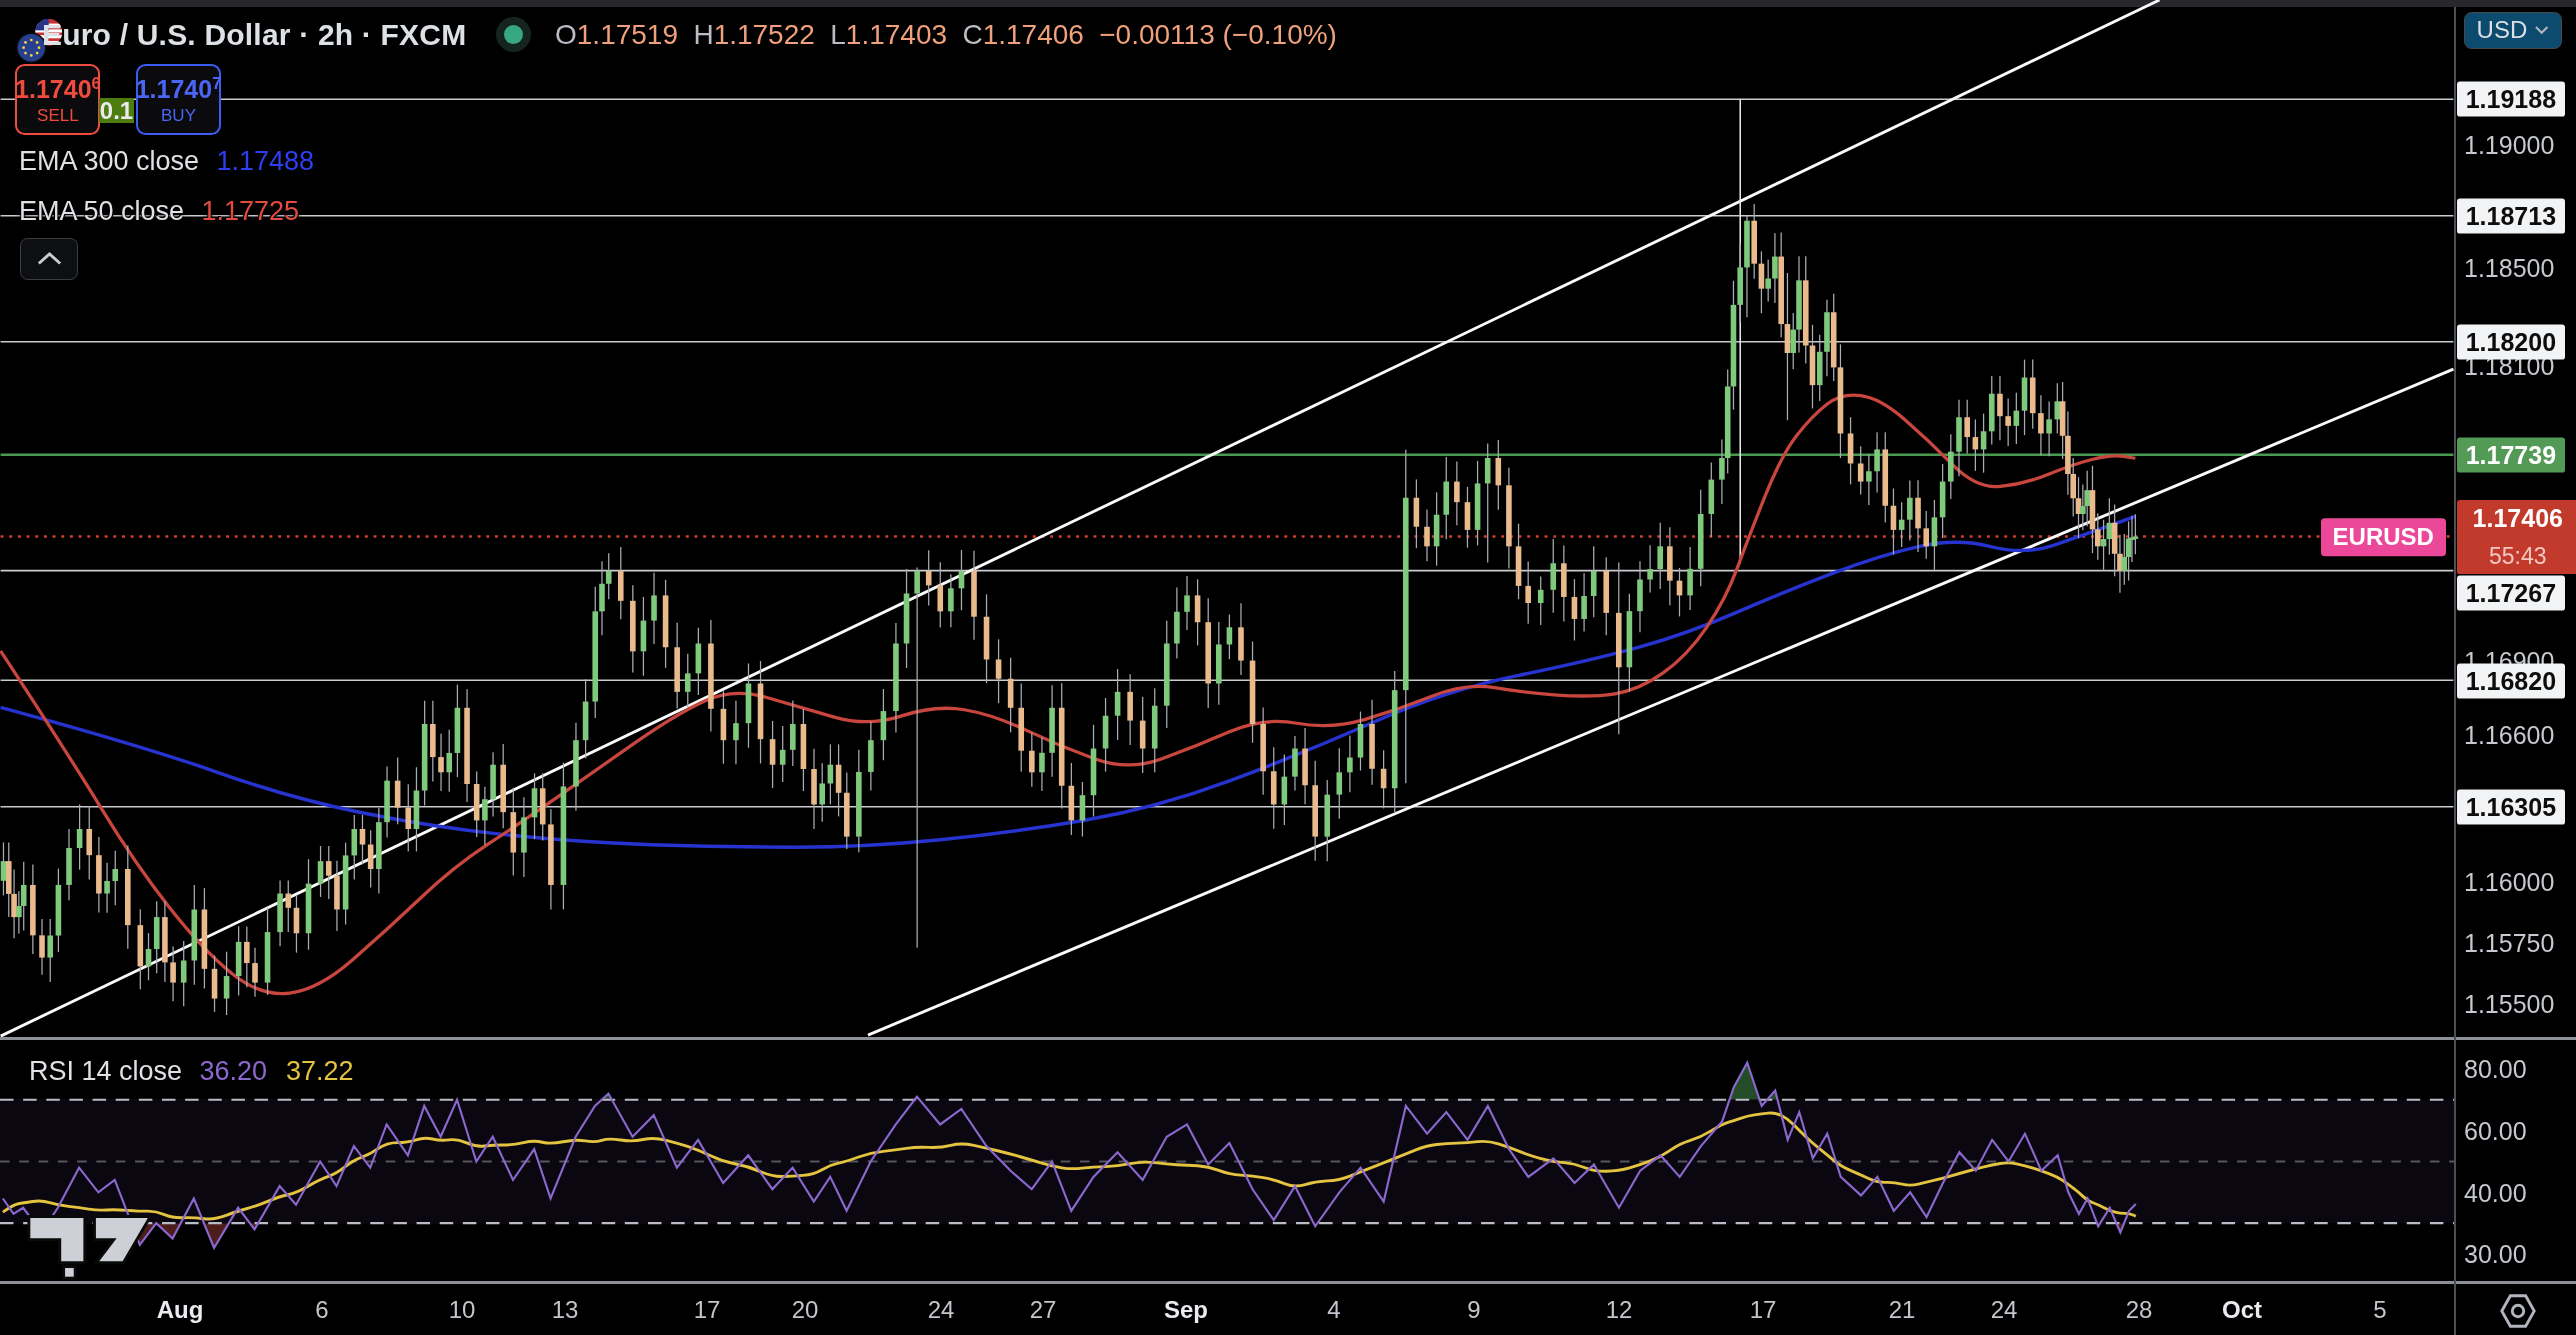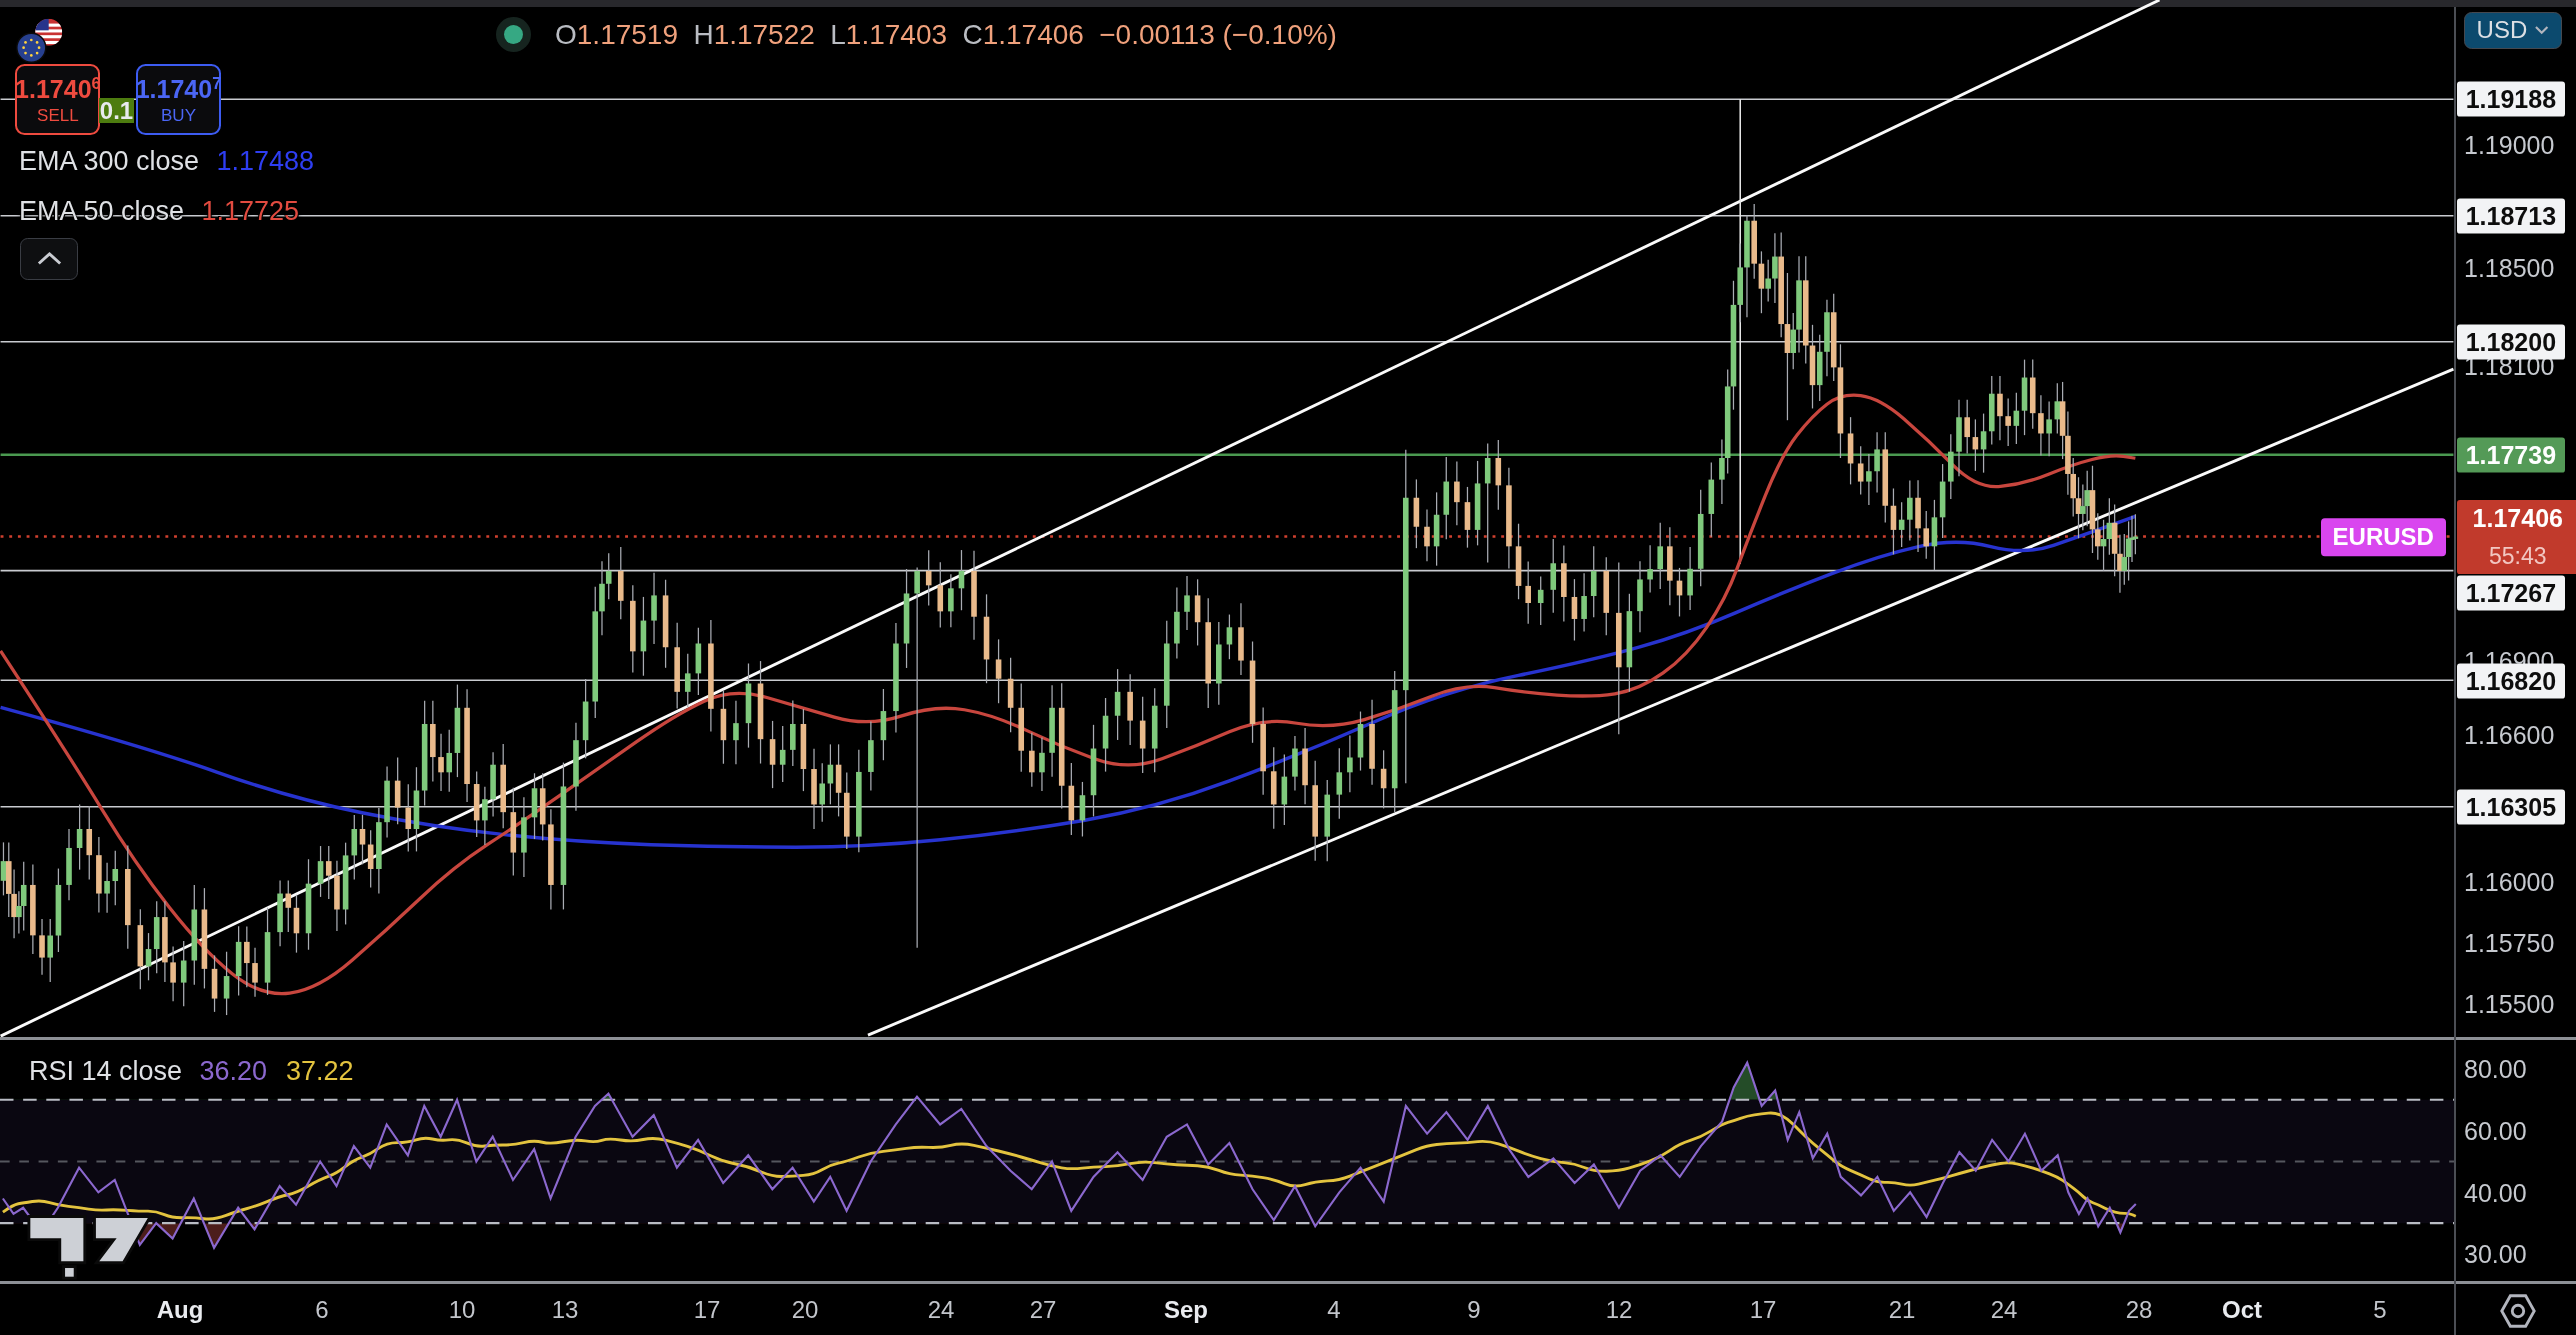--- a/index.html
+++ b/index.html
@@ -51,21 +51,21 @@
               justify-content:space-between;padding:0 11.6px;box-sizing:border-box;cursor:pointer;}
   
   .tick{position:absolute;left:2464px;transform:translateY(-50%);color:#c6c9cf;font-size:25px;white-space:nowrap;}
   .linelabel{position:absolute;left:2457px;transform:translateY(-50%);background:#f2f3f5;color:#0d0d0d;
              font-size:25px;font-weight:600;border-radius:2.9px;padding:2.9px 8.7px;white-space:nowrap;}
   .linelabel.green{background:#549a57;color:#fff;}
   #current-label{position:absolute;left:2457px;width:110px;transform:translateY(-50%);background:#c13a2c;
                  border-radius:2.9px;padding:3.9px 5.8px;text-align:center;}
   #current-label .p{color:#fff;font-size:25px;font-weight:600;}
   #current-label .cd{color:#f2c7c2;font-size:23px;margin-top:10px;}
-  #symbol-tag{position:absolute;left:2321px;transform:translateY(-50%);background:#d946ef;color:#fff;
+  #symbol-tag{position:absolute;left:2321px;transform:translateY(-50%);background:#ec4899;color:#fff;
               font-size:24px;font-weight:600;border-radius:3.9px;padding:4.8px 11.6px;}
   .timelabel{position:absolute;top:1296px;transform:translateX(-50%);color:#c2c5cb;font-size:24px;}
   .timelabel.major{color:#e9ebef;font-weight:700;}
   .rsitick{position:absolute;left:2464px;transform:translateY(-50%);color:#c6c9cf;font-size:25px;}
   #settings-icon{left:2495px;top:1290px;cursor:pointer;}
   #tv-logo{left:21px;top:1201px;cursor:pointer;}
   svg{display:block;}
 </style>
 </head>
 <body>
@@ -589,20 +589,23 @@
         <circle cx="26" cy="31.5" r="1.4"></circle>
         <circle cx="28" cy="37" r="1.4"></circle>
       <circle cx="26" cy="42.5" r="1.4"></circle>
         <circle cx="20" cy="45" r="1.4"></circle>
         <circle cx="14" cy="42.5" r="1.4"></circle>
       <circle cx="12" cy="37" r="1.4"></circle>
         <circle cx="14" cy="31.5" r="1.4"></circle>
     </g>
   </svg>
 
+  <div class="abs" id="symbol-row">
+    <span id="page-title">Euro / U.S. Dollar · 2h · FXCM</span>
+  </div>
   <div class="abs" id="status-dot">
       <i></i>
     </div>
 
   <div class="abs" id="ohlc-row">
     <span class="k">O</span>
       <span class="v">1.17519</span>
     <span class="k">H</span>
       <span class="v">1.17522</span>
     <span class="k">L</span>

